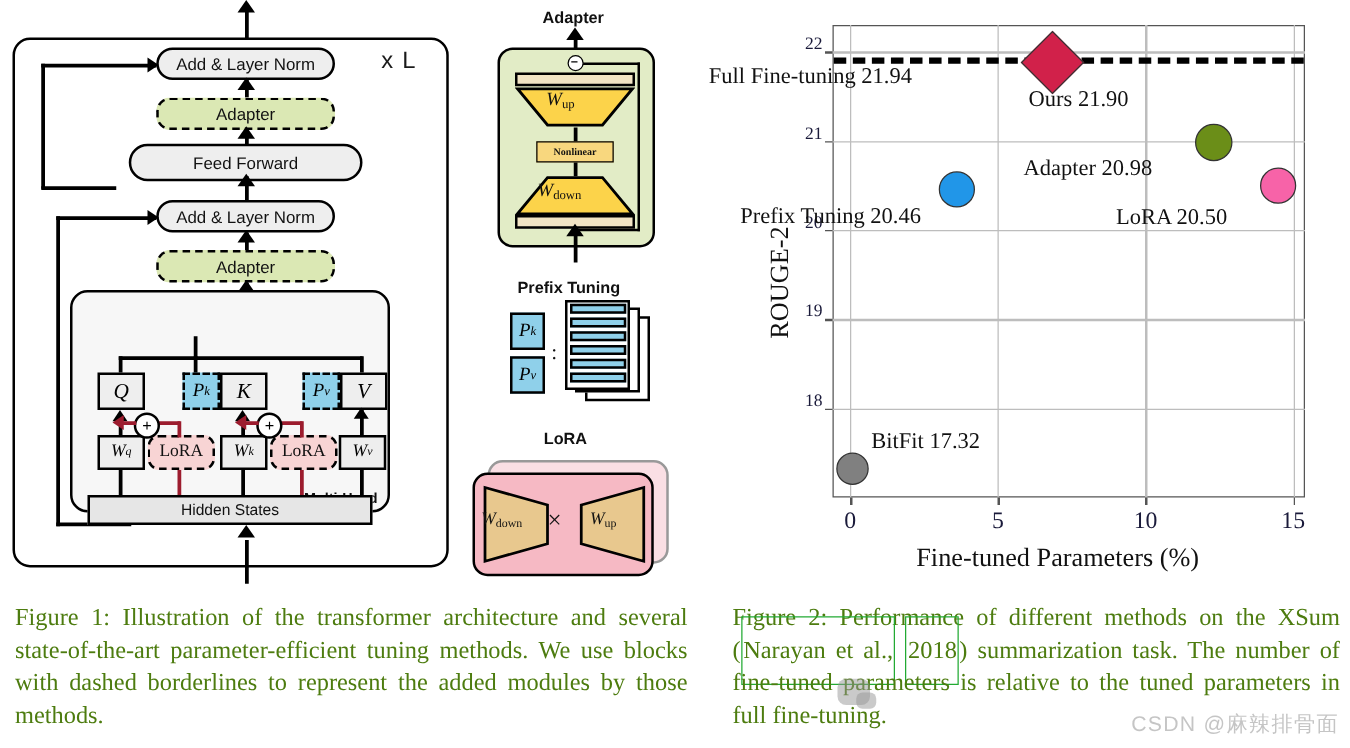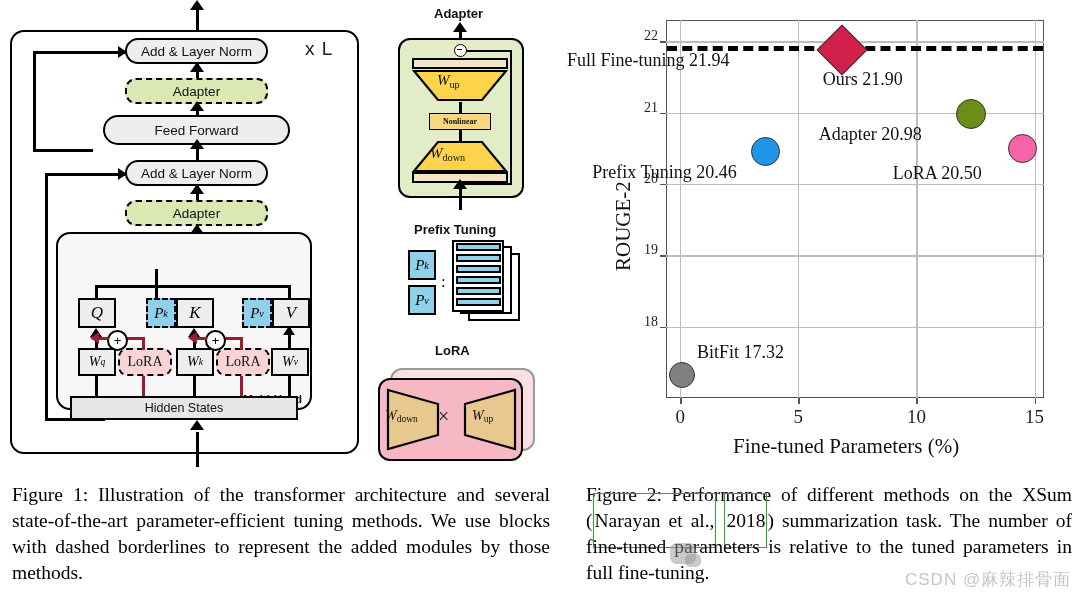--- a/index.html
+++ b/index.html
@@ -151,21 +151,21 @@
     position:absolute;height:0;border-top:5px dashed #000;
   }
   .pt-ann{
     position:absolute;font-size:18px;color:#111;white-space:nowrap;
     font-family:"Liberation Serif", serif;
   }
 
   
   .caption{
     position:absolute;font-family:"Liberation Serif", serif;font-size:19.5px;
-    color:#000000;line-height:1.33;text-align:justify;
+    color:#4d7c0f;line-height:1.33;text-align:justify;
   }
   .cap-link{border:1.3px solid #22aa33;padding:16px 1px;}
 
   
   .wm{position:absolute;color:rgba(150,150,150,0.55);white-space:nowrap;pointer-events:none;}
   .wm-cn{font-size:27px;font-family:"DejaVu Sans", sans-serif;letter-spacing:4px;}
   .wm-csdn{font-size:17px;font-family:Liberation Sans, sans-serif;letter-spacing:1px;}
   .wm-logo{
     position:absolute;width:26px;height:21px;border-radius:7px;
     background:rgba(150,150,150,0.5);

